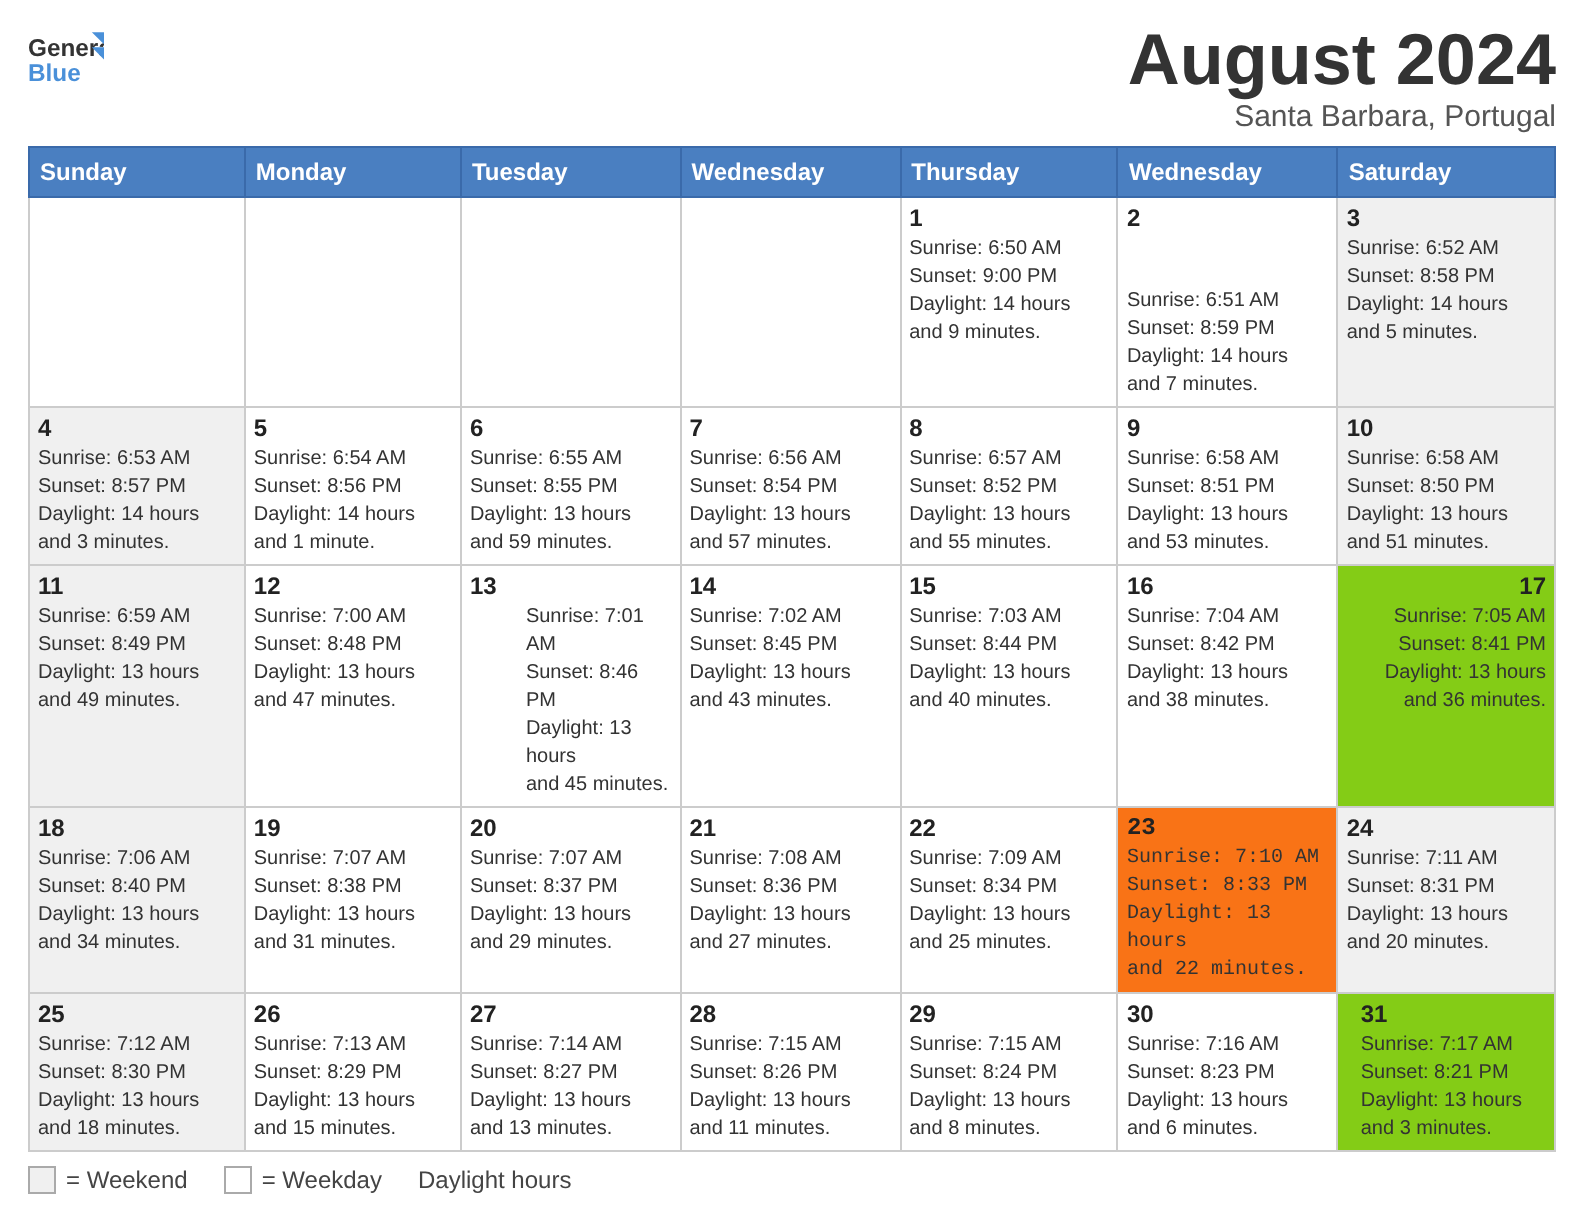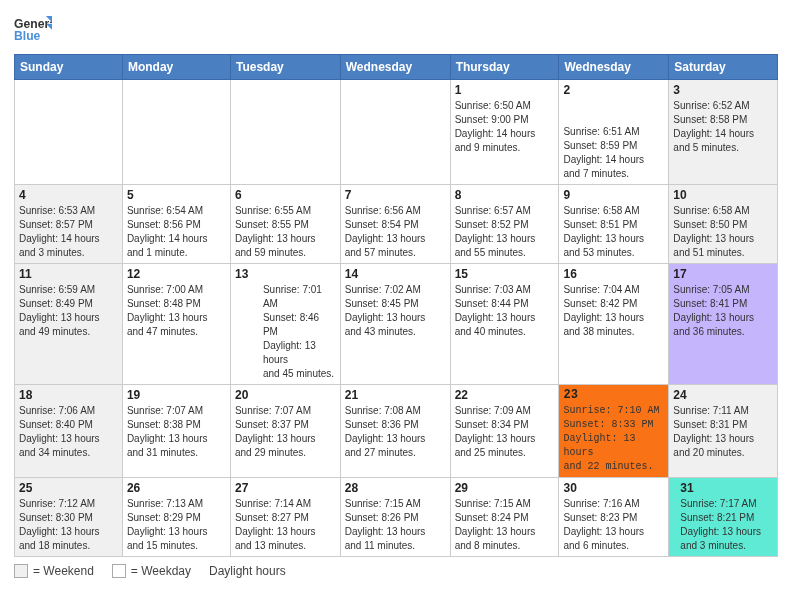--- a/index.html
+++ b/index.html
@@ -115,20 +115,24 @@
 <div class="page">
   <div class="header">
     <div class="logo">
   <svg width="38" height="38" viewBox="0 0 50 38">
     <text x="0" y="18" font-size="16" font-weight="bold" fill="#333" font-family="Arial">General</text>
     <text x="0" y="34" font-size="16" font-weight="bold" fill="#4a90d9" font-family="Arial">Blue</text>
     <polygon points="42,2 50,2 50,10" fill="#4a90d9"></polygon>
     <polygon points="42,12 50,12 50,20" fill="#4a90d9"></polygon>
   </svg>
 </div>
+    <div class="title-block">
+      <div class="month-title">August 2024</div>
+      <div class="subtitle">Santa Barbara, Portugal</div>
+    </div>
   </div>
 
   <table class="calendar">
     <thead>
       <tr>
       <th>Sunday</th>
           <th>Monday</th>
           <th>Tuesday</th>
           <th>Wednesday</th>
           <th>Thursday</th>
@@ -251,21 +255,21 @@
 Daylight: 13 hours
 and 40 minutes.</div>
           </td>
           <td style="background: rgb(255, 255, 255);">
             <span class="day-num">16</span>
             <div class="day-info" style="white-space: pre-line;">Sunrise: 7:04 AM
 Sunset: 8:42 PM
 Daylight: 13 hours
 and 38 minutes.</div>
           </td>
-          <td style="background: #c4b5fd;">
+          <td style="background: #84cc16; text-align: right;">
             <span class="day-num">17</span>
             <div class="day-info" style="white-space: pre-line;">Sunrise: 7:05 AM
 Sunset: 8:41 PM
 Daylight: 13 hours
 and 36 minutes.</div>
           </td>
         </tr>
         <tr>
           <td style="background: rgb(240, 240, 240);">
             <span class="day-num">18</span>
@@ -353,21 +357,21 @@
 Daylight: 13 hours
 and 8 minutes.</div>
           </td>
           <td style="background: rgb(255, 255, 255);">
             <span class="day-num">30</span>
             <div class="day-info" style="white-space: pre-line;">Sunrise: 7:16 AM
 Sunset: 8:23 PM
 Daylight: 13 hours
 and 6 minutes.</div>
           </td>
-          <td style="background: #5eead4; padding-left: 11px;">
+          <td style="background: #84cc16; padding-left: 11px;">
             <span class="day-num">31</span>
             <div class="day-info" style="white-space: pre-line;">Sunrise: 7:17 AM
 Sunset: 8:21 PM
 Daylight: 13 hours
 and 3 minutes.</div>
           </td>
         </tr>
       </tbody>
   </table>
 

